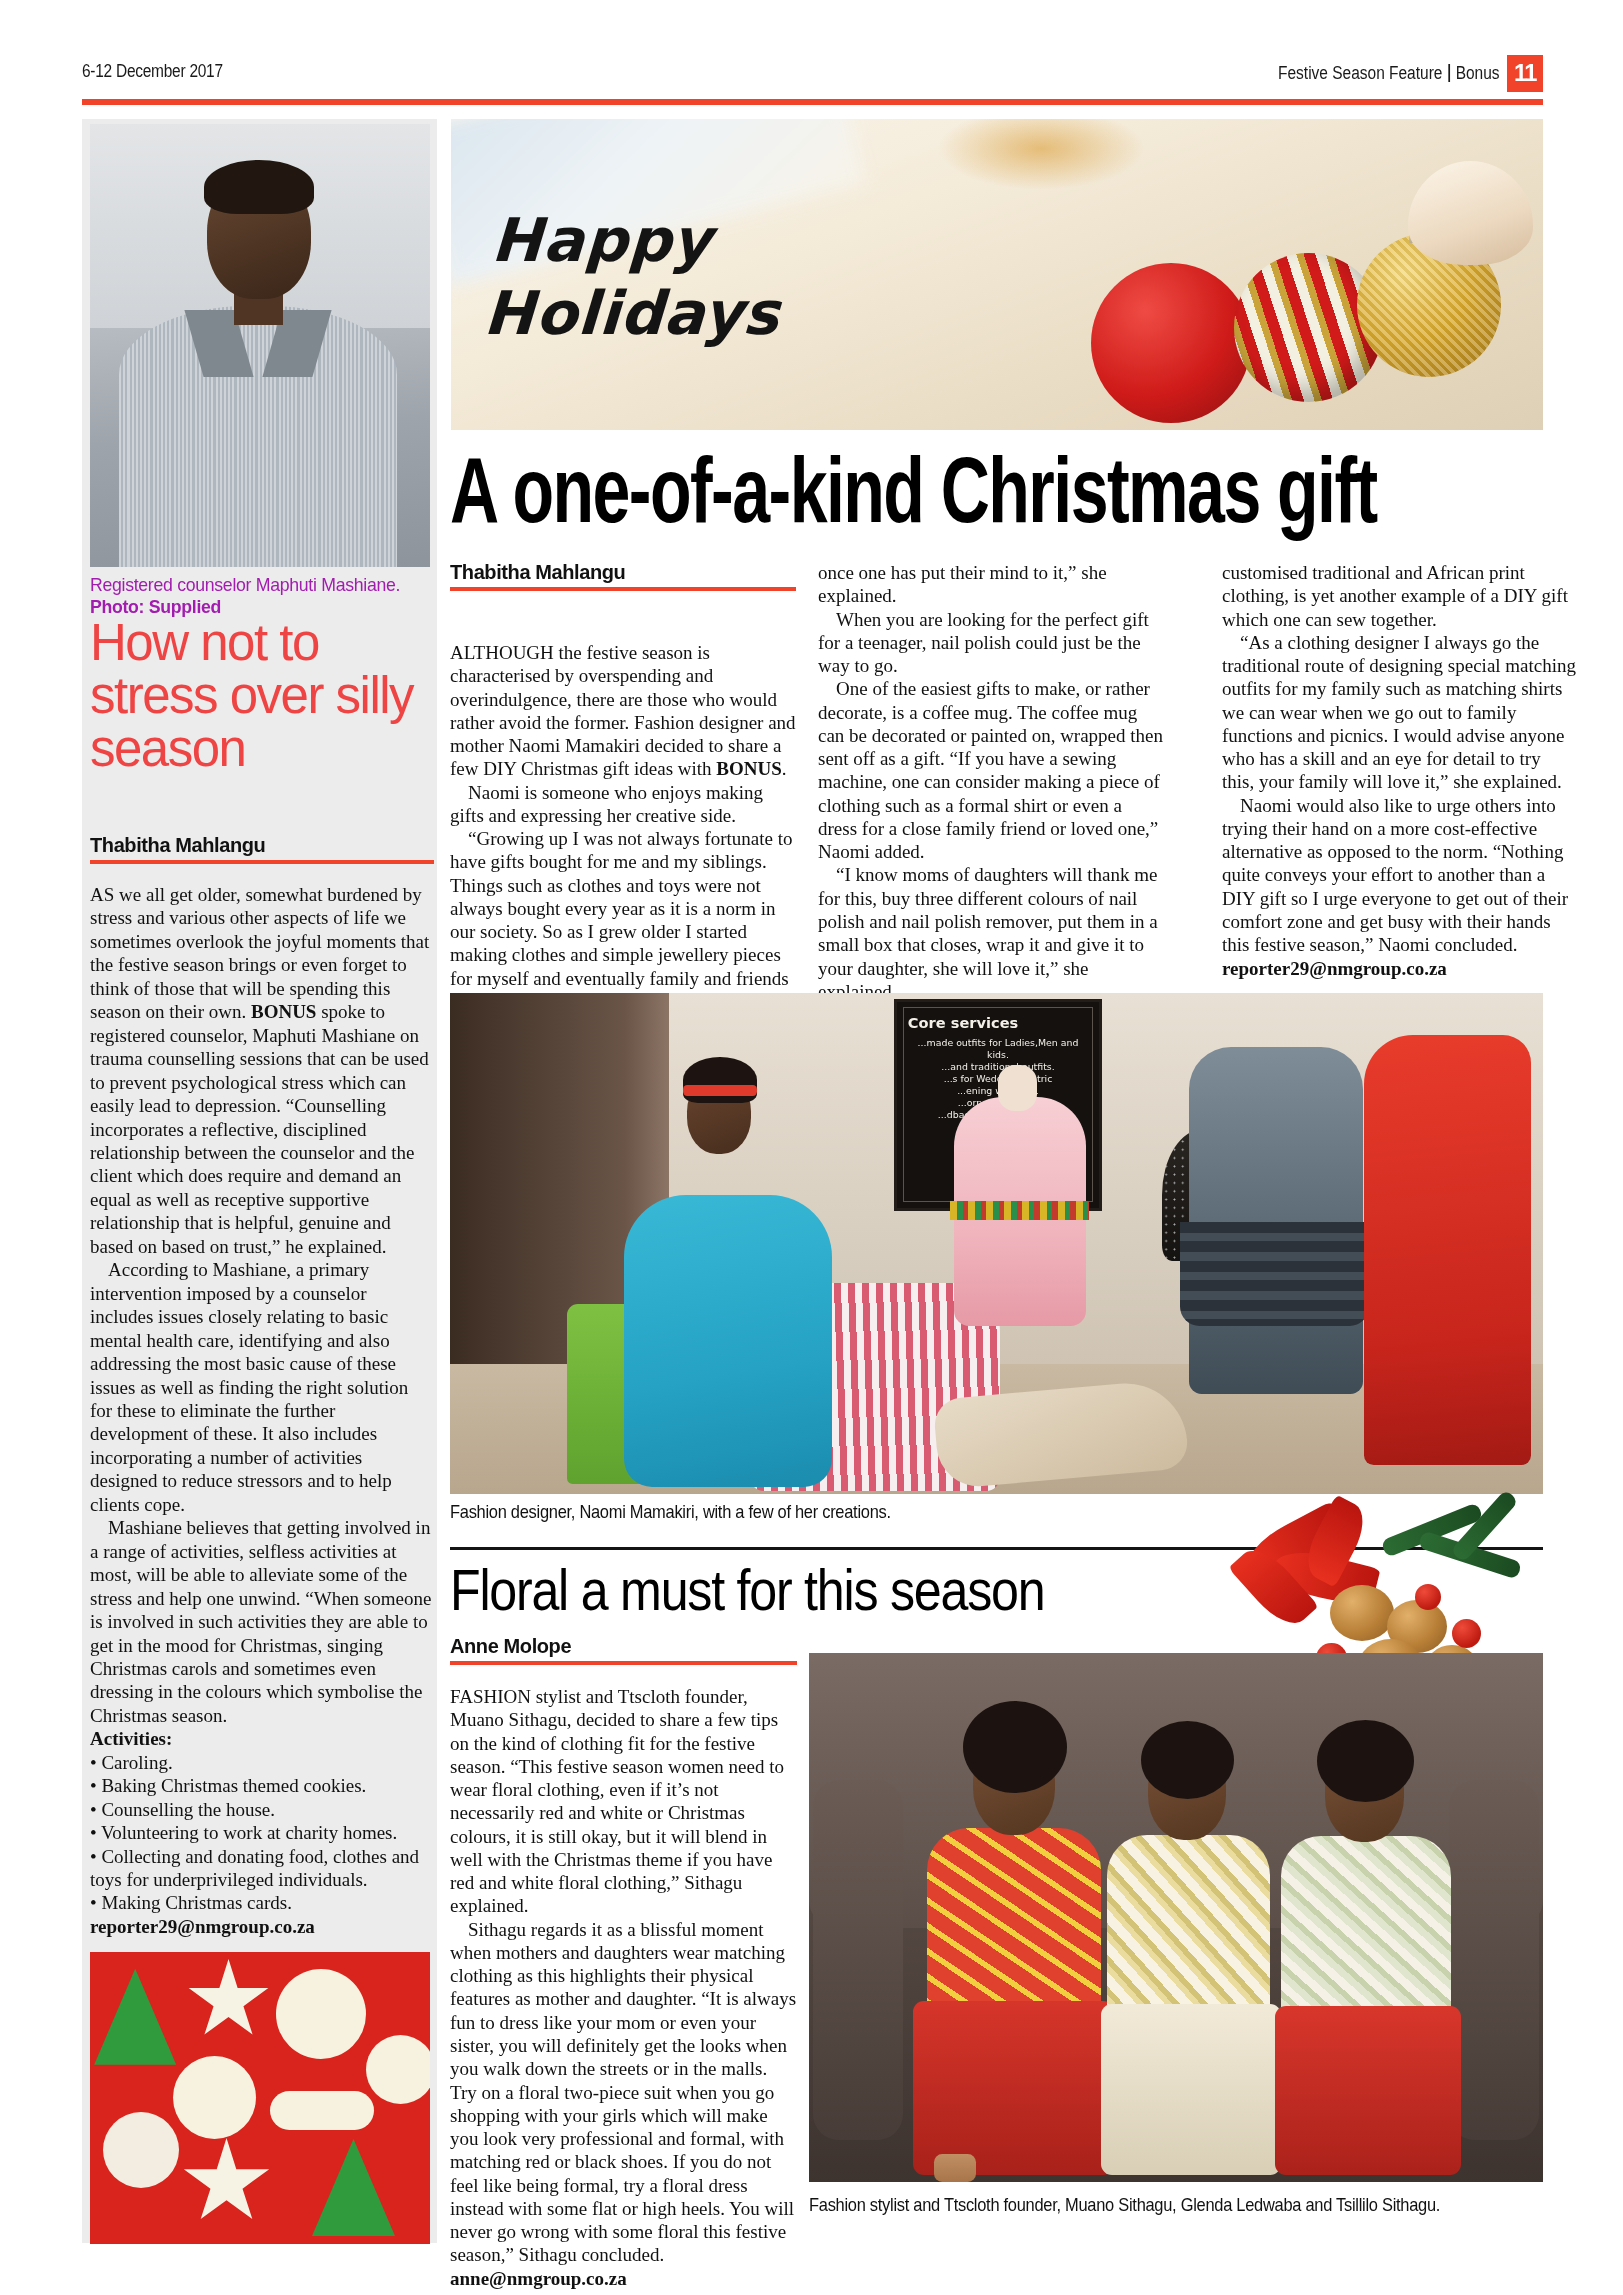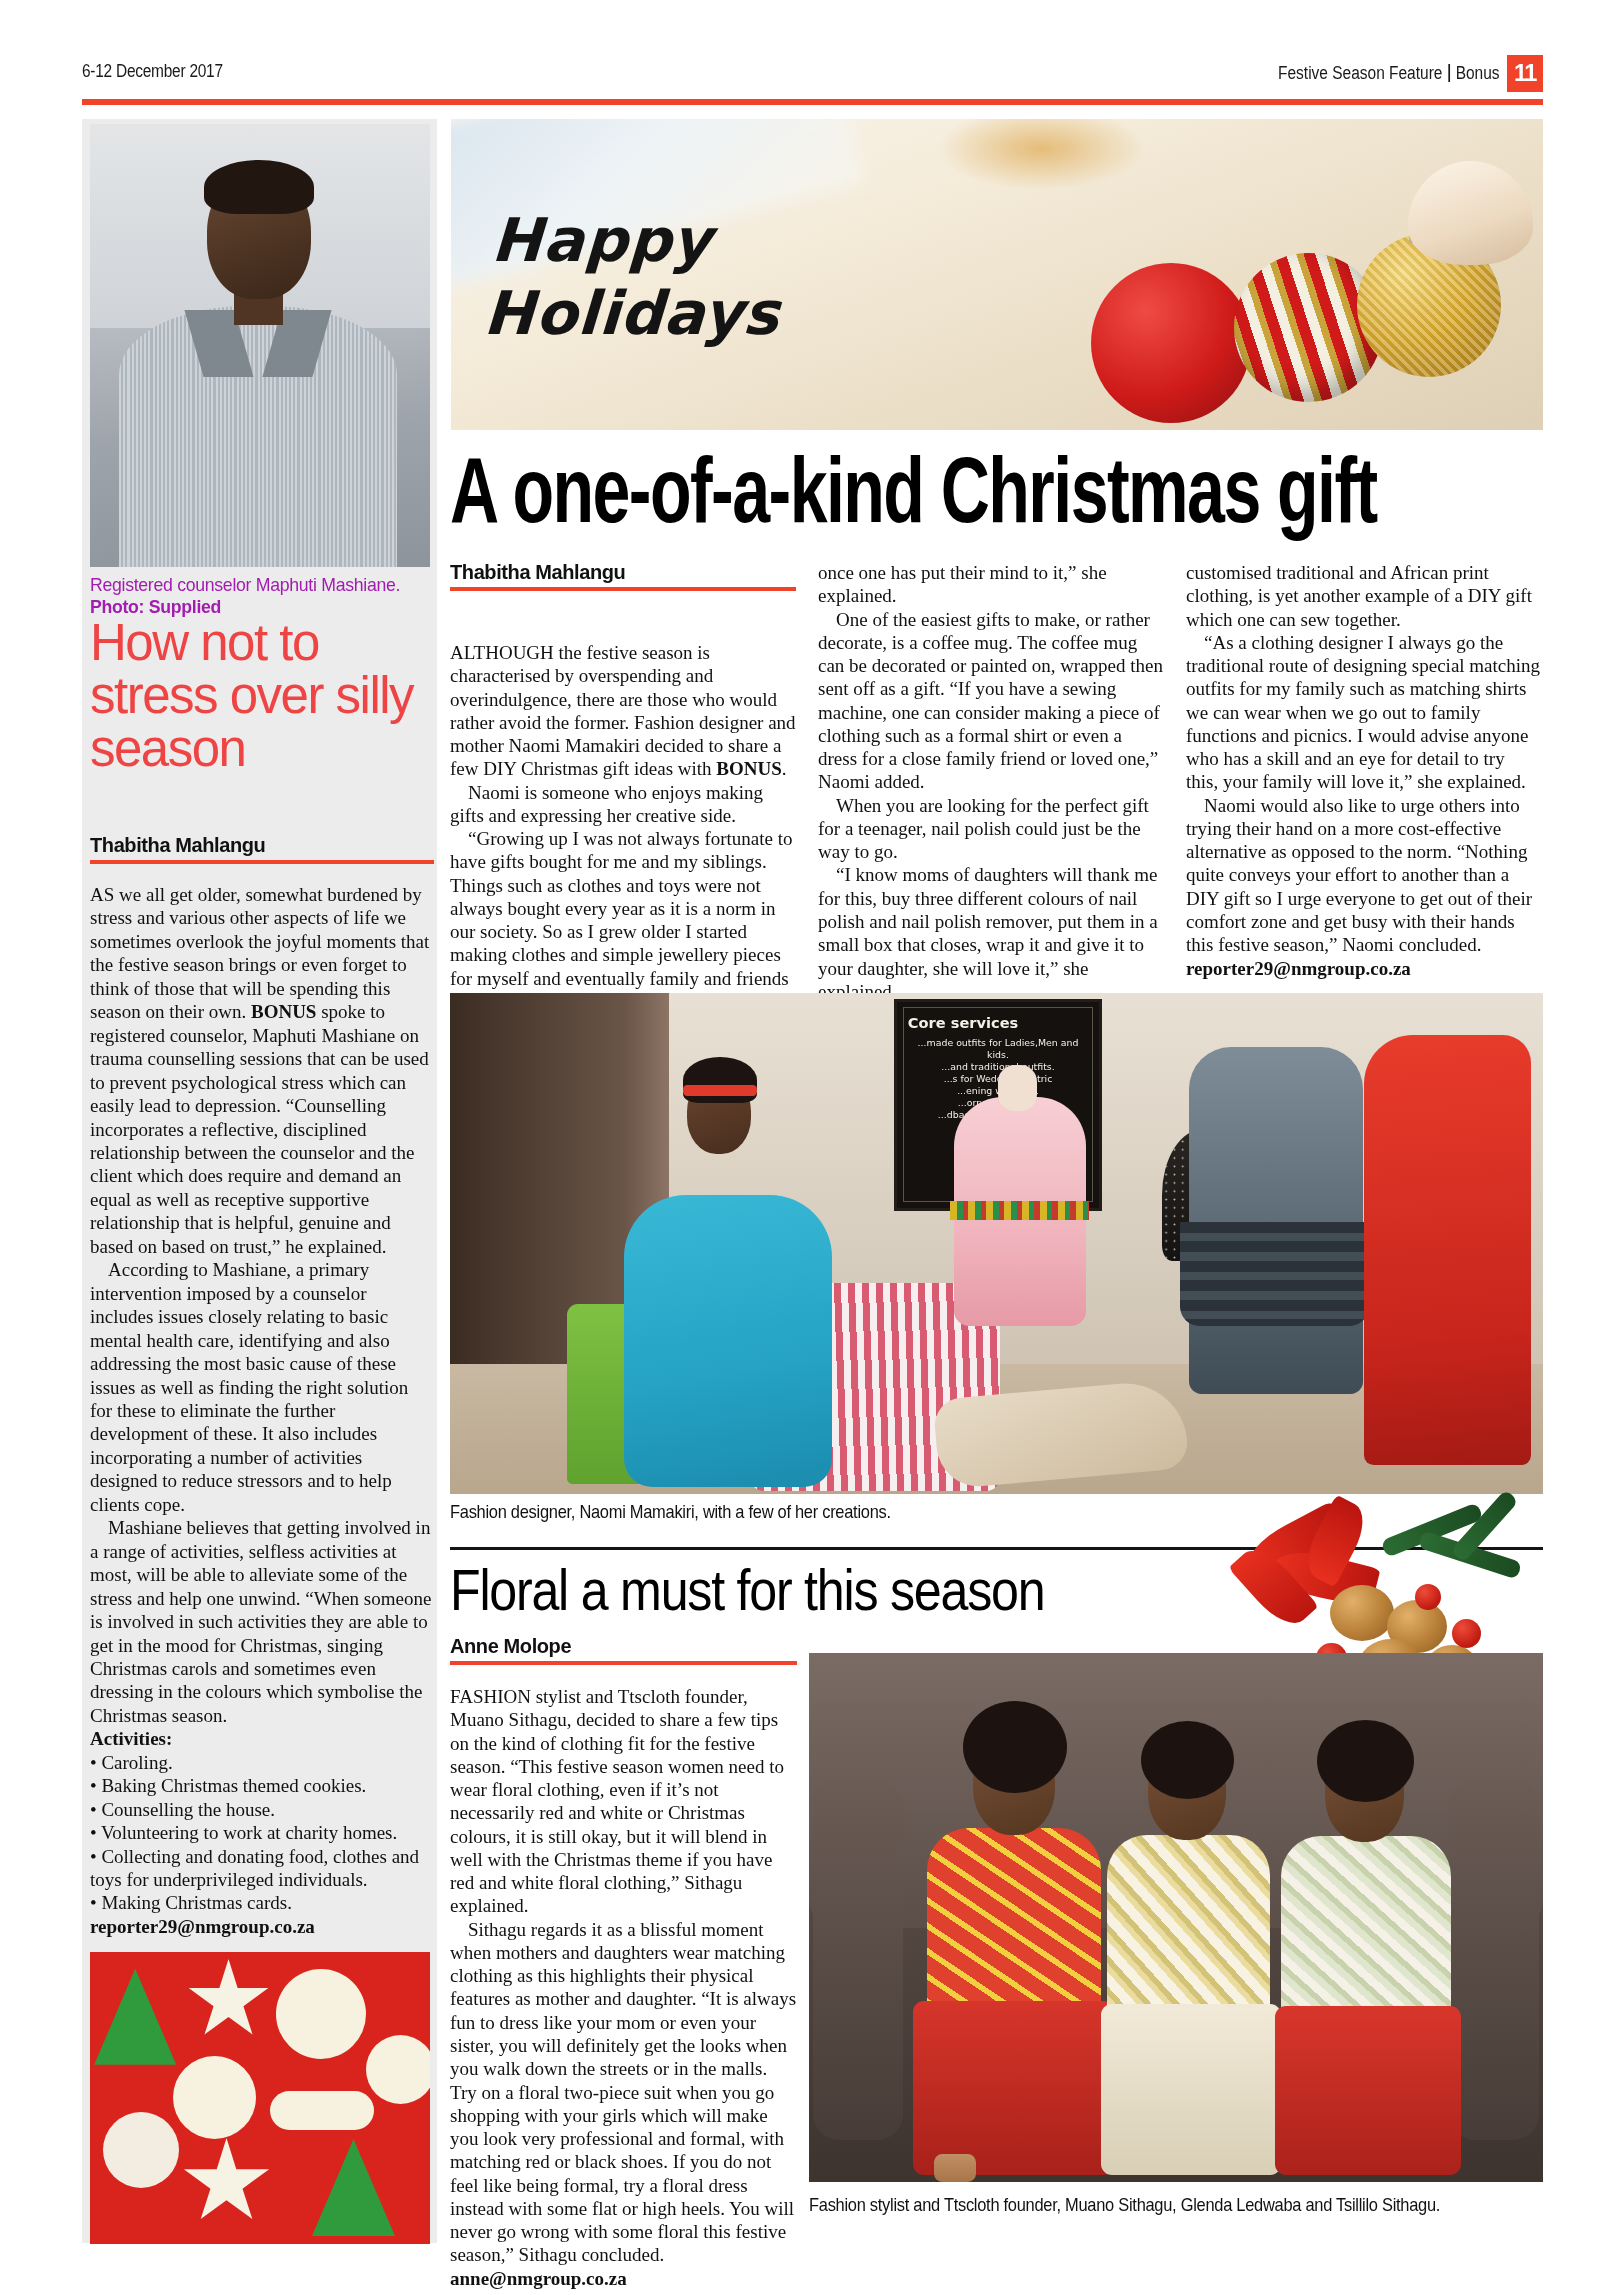--- a/index.html
+++ b/index.html
@@ -337,21 +337,21 @@
     line-height: 1.225;
     color: #111;
   }
   .a1c-body p { margin: 0; }
   .a1c-body p.ind { text-indent: 18px; }
   .a1c-body b { font-weight: 700; }
   .email-bold { font-weight: 700; }
 
   #a1-col1 { left: 450px; top: 561px;  width: 347px; }
   #a1-col2 { left: 818px; top: 561px; width: 347px; }
-  #a1-col3 { left: 1186px; top: 561px; width: 355px; }
+  #a1-col3 { left: 1222px; top: 561px; width: 355px; }
 
   #a1-col1 .a1c-body { margin-top: 50px; }
 
   
   .fashion-photo {
     position: absolute;
     left: 450px; top: 993px;
     width: 1093px;
     height: 501px;
     overflow: hidden;
@@ -747,22 +747,22 @@
       <p>ALTHOUGH the festive season is characterised by overspending and overindulgence, there are those who would rather avoid the former. Fashion designer and mother Naomi Mamakiri decided to share a few DIY Christmas gift ideas with <b>BONUS</b>.</p>
       <p class="ind">Naomi is someone who enjoys making gifts and expressing her creative side.</p>
       <p class="ind">“Growing up I was not always fortunate to have gifts bought for me and my siblings. Things such as clothes and toys were not always bought every year as it is a norm in our society. So as I grew older I started making clothes and simple jewellery pieces for myself and eventually family and friends and now clients.</p>
       <p class="ind">“It is very easy to make a piece of clothing</p>
     </div>
   </div>
 
   <div class="a1c" id="a1-col2">
     <div class="a1c-body">
       <p>once one has put their mind to it,” she explained.</p>
+      <p class="ind">When you are looking for the perfect gift for a teenager, nail polish could just be the way to go.</p>
       <p class="ind">One of the easiest gifts to make, or rather decorate, is a coffee mug. The coffee mug can be decorated or painted on, wrapped then sent off as a gift. “If you have a sewing machine, one can consider making a piece of clothing such as a formal shirt or even a dress for a close family friend or loved one,” Naomi added.</p>
-      <p class="ind">When you are looking for the perfect gift for a teenager, nail polish could just be the way to go.</p>
       <p class="ind">“I know moms of daughters will thank me for this, buy three different colours of nail polish and nail polish remover, put them in a small box that closes, wrap it and give it to your daughter, she will love it,” she explained.</p>
       <p class="ind">Her clothing brand, which specialises in</p>
     </div>
   </div>
 
   <div class="a1c" id="a1-col3">
     <div class="a1c-body">
       <p>customised traditional and African print clothing, is yet another example of a DIY gift which one can sew together.</p>
       <p class="ind">“As a clothing designer I always go the traditional route of designing special matching outfits for my family such as matching shirts we can wear when we go out to family functions and picnics. I would advise anyone who has a skill and an eye for detail to try this, your family will love it,” she explained.</p>
       <p class="ind">Naomi would also like to urge others into trying their hand on a more cost-effective alternative as opposed to the norm. “Nothing quite conveys your effort to another than a DIY gift so I urge everyone to get out of their comfort zone and get busy with their hands this festive season,” Naomi concluded.</p>

